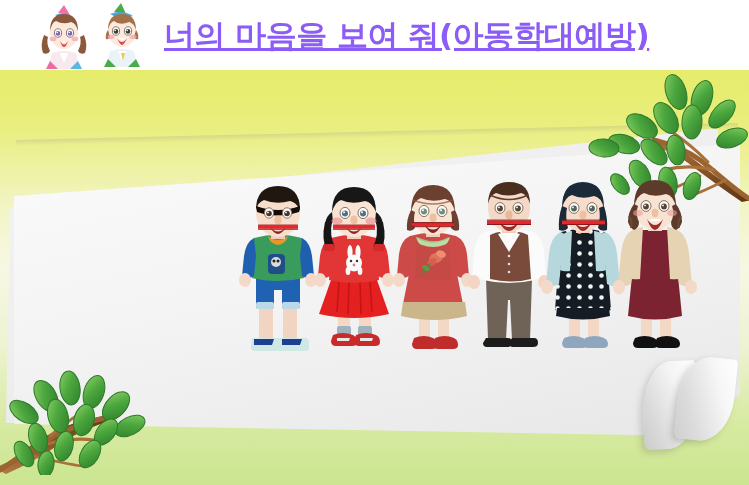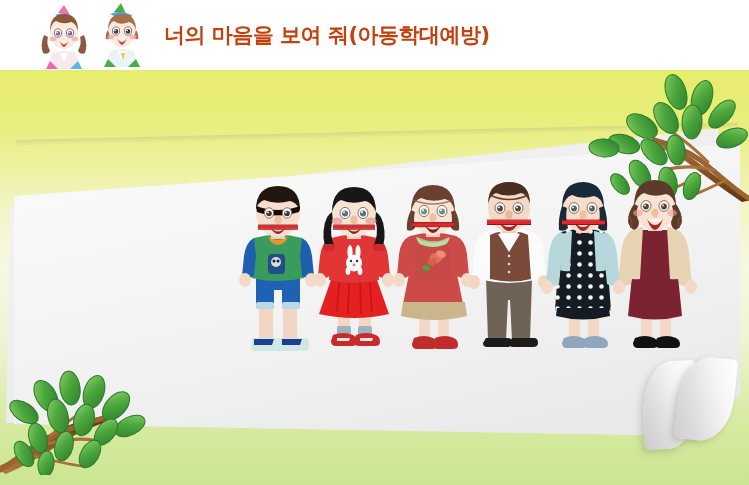--- a/index.html
+++ b/index.html
@@ -8,23 +8,24 @@
     font-family:"Liberation Sans","DejaVu Sans",sans-serif;
     background:#ffffff;
   }
   .stage{position:relative;width:749px;height:485px;overflow:hidden;background:#fff;}
 
   
   .header{position:absolute;left:0;top:0;width:749px;height:70px;background:#ffffff;z-index:40;}
   .header-inner{position:absolute;left:0;top:0;width:749px;height:70px;display:flex;align-items:center;}
   .mascots{position:relative;width:120px;height:64px;margin-left:36px;flex:0 0 auto;}
   .title{
-    font-size:21px;font-weight:bold;color:#c2410c;letter-spacing:-0.5px;
+    font-size:31px;font-weight:bold;color:#8b5cf6;letter-spacing:-0.5px;
     white-space:nowrap;line-height:1;margin-left:8px;
     font-family:"DejaVu Sans","Liberation Sans",sans-serif;
+    text-decoration:underline;
   }
 
   
   .mascot{position:absolute;width:56px;height:64px;}
   .m-girl{left:0;top:2px;}
   .m-boy{left:58px;top:0px;}
 
   
   .bg{
     position:absolute;left:0;top:68px;width:749px;height:417px;

